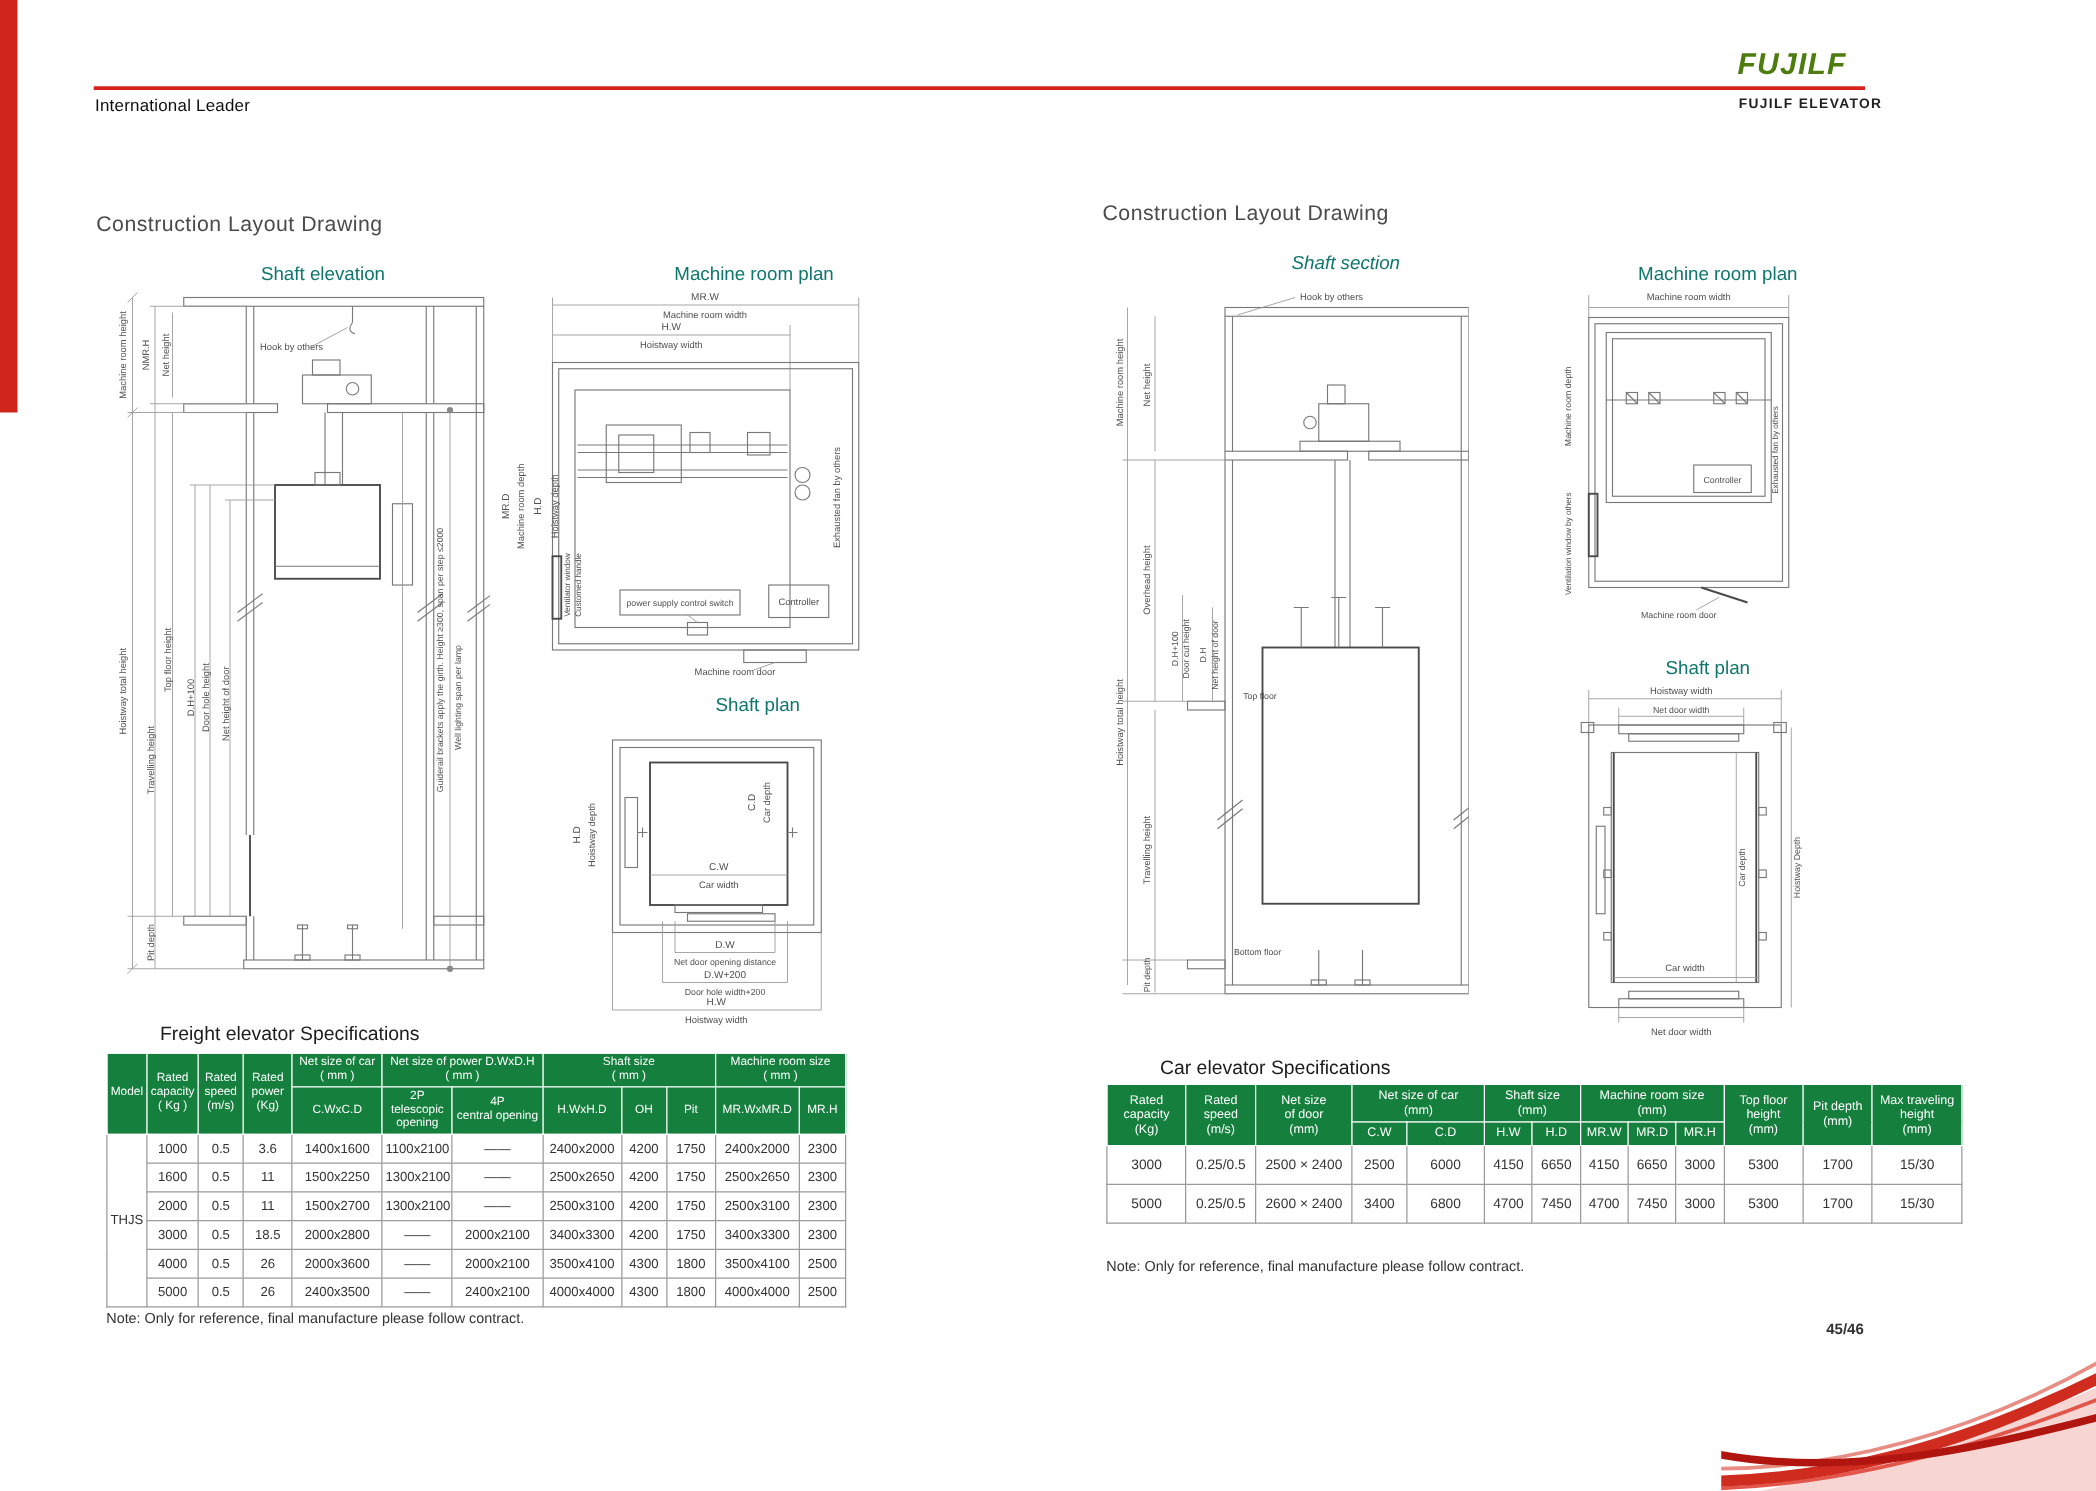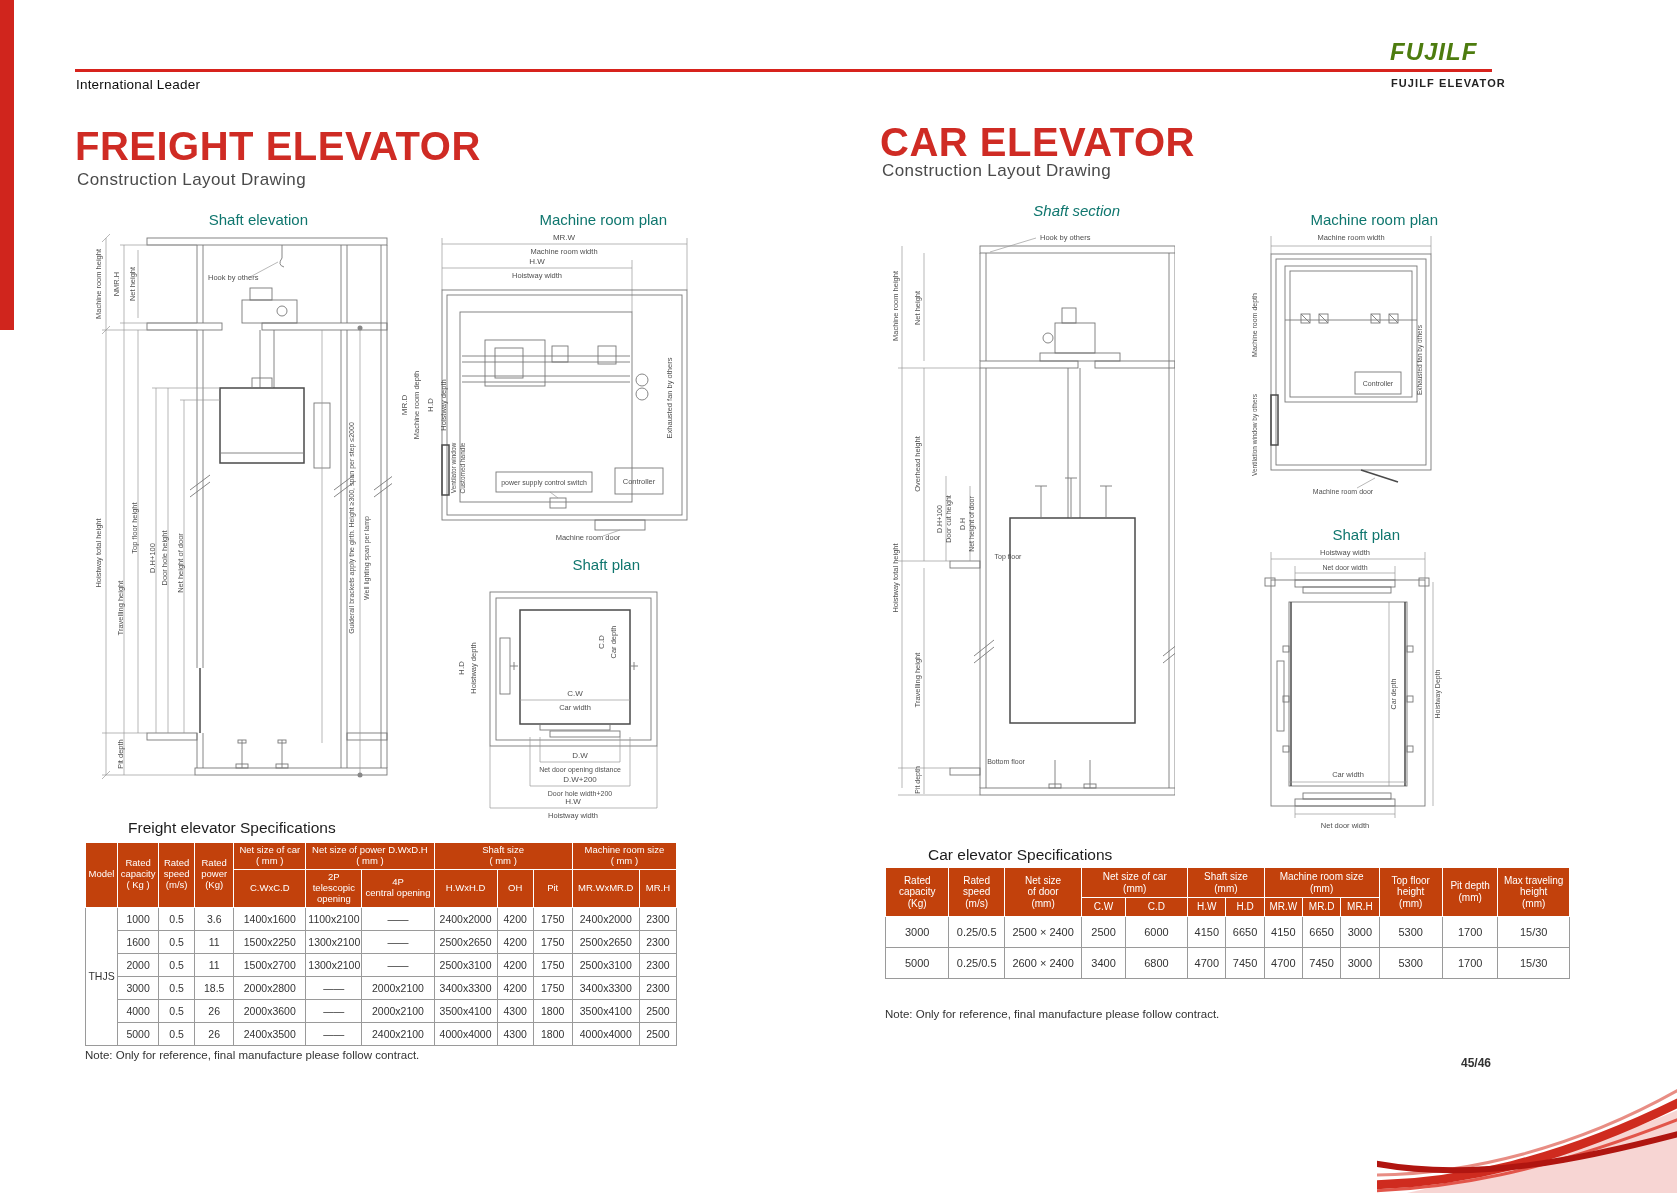--- a/index.html
+++ b/index.html
@@ -11,21 +11,21 @@
   .tagline{font-size:13.5px;color:#0d0d0d;letter-spacing:.2px;}
   .logo{font-size:24px;font-weight:bold;font-style:italic;color:#4d7c0f;letter-spacing:1px;}
   .logosub{font-size:11px;font-weight:bold;color:#222;letter-spacing:1.1px;}
   .bigtitle{font-size:40px;font-weight:bold;color:#cf2b24;letter-spacing:.5px;}
   .subtitle{font-size:17px;color:#4a4a4a;letter-spacing:.4px;}
   .drawtitle{font-size:15px;color:#0f766e;text-align:right;}
   .spectitle{font-size:15.5px;color:#1c1c1c;margin-left:43px;}
   .note{font-size:11.5px;color:#333;}
   .pagenum{font-size:12px;font-weight:bold;color:#333;}
   table.spec{border-collapse:collapse;table-layout:fixed;position:absolute;background:#fff;}
-  table.spec th{background:#c2410c;color:#fff;font-weight:normal;border:1px solid #fff;
+  table.spec th{background:#15803d;color:#fff;font-weight:normal;border:1px solid #fff;
      font-size:9.5px;line-height:1.15;text-align:center;padding:2px 1px;white-space:pre-line;}
   table.spec td{border:1px solid #9a9a9a;font-size:10.5px;color:#333;text-align:center;
      height:22px;padding:0 2px;}
   table.car-spec th{font-size:10px;padding:3px 1px;}
   table.car-spec td{height:30px;font-size:11px;}
   svg .ln{fill:none;stroke:#787878;stroke-width:0.9;}
   svg .lnb{fill:none;stroke:#4a4a4a;stroke-width:1.5;}
   svg .dim{fill:none;stroke:#999;stroke-width:0.7;}
   svg text{fill:#4f4f4f;font-size:8.5px;font-family:"Liberation Sans",sans-serif;}
   svg .t65{font-size:6.5px;} svg .t7{font-size:7px;} svg .t75{font-size:7.5px;} svg .t8{font-size:8px;}
@@ -34,23 +34,21 @@
 <body>
 
 <div id="page">
 
   <div class="abs redbar" style="left:0;top:0;width:14px;height:330px;"></div>
   <div class="abs hline" style="left:75px;top:69px;width:1417px;"></div>
   <div class="abs tagline" style="left:76px;top:77px;">International Leader</div>
   <div class="abs logo" style="left:1390px;top:38px;">FUJILF</div>
   <div class="abs logosub" style="left:1391px;top:77px;">FUJILF ELEVATOR</div>
 
-  <div class="abs bigtitle" style="left:75px;top:124px;">FREIGHT ELEVATOR</div>
   <div class="abs subtitle" style="left:77px;top:170px;">Construction Layout Drawing</div>
-  <div class="abs bigtitle" style="left:880px;top:120px;">CAR ELEVATOR</div>
   <div class="abs subtitle" style="left:882px;top:161px;">Construction Layout Drawing</div>
 
   <div class="abs drawtitle" style="left:128px;top:211px;width:180px;">Shaft elevation</div>
   <div class="abs drawtitle" style="left:477px;top:211px;width:190px;">Machine room plan</div>
   <div class="abs drawtitle" style="left:475px;top:556px;width:165px;">Shaft plan</div>
   <div class="abs drawtitle" style="left:930px;top:202px;width:190px;font-style:italic;">Shaft section</div>
   <div class="abs drawtitle" style="left:1238px;top:211px;width:200px;">Machine room plan</div>
   <div class="abs drawtitle" style="left:1210px;top:526px;width:190px;">Shaft plan</div>
 
   <svg class="abs" style="left:92px;top:228px;" width="300" height="580" viewBox="0 0 300 580">

